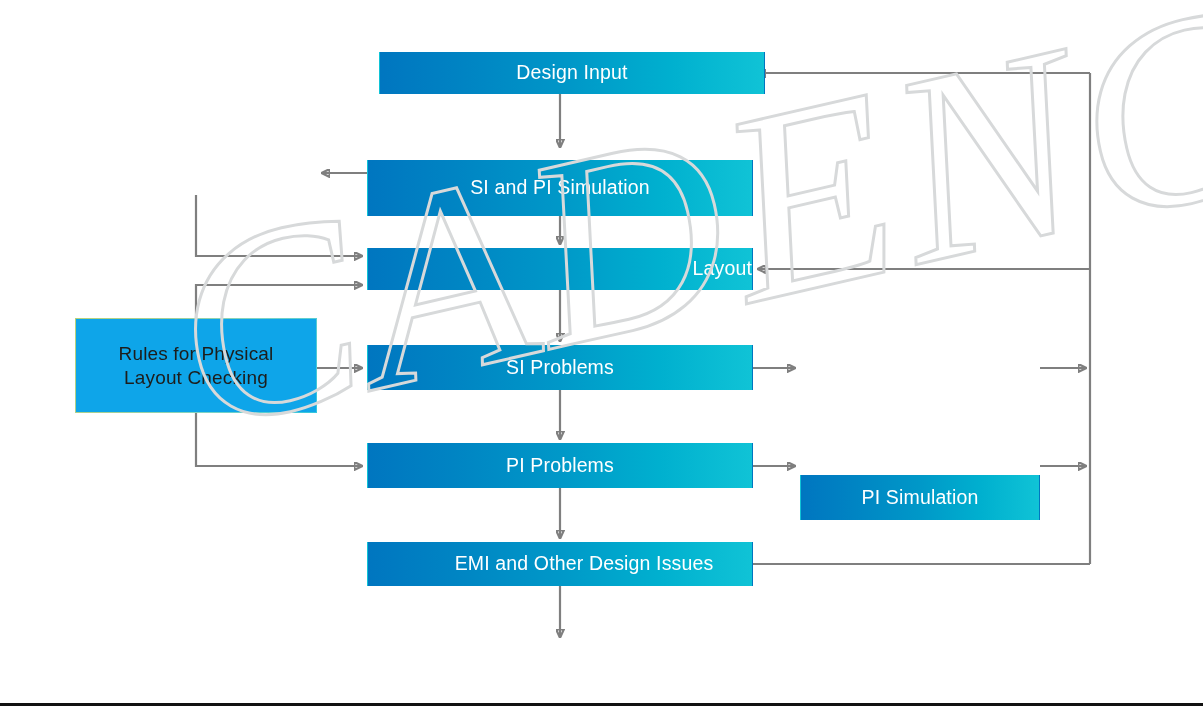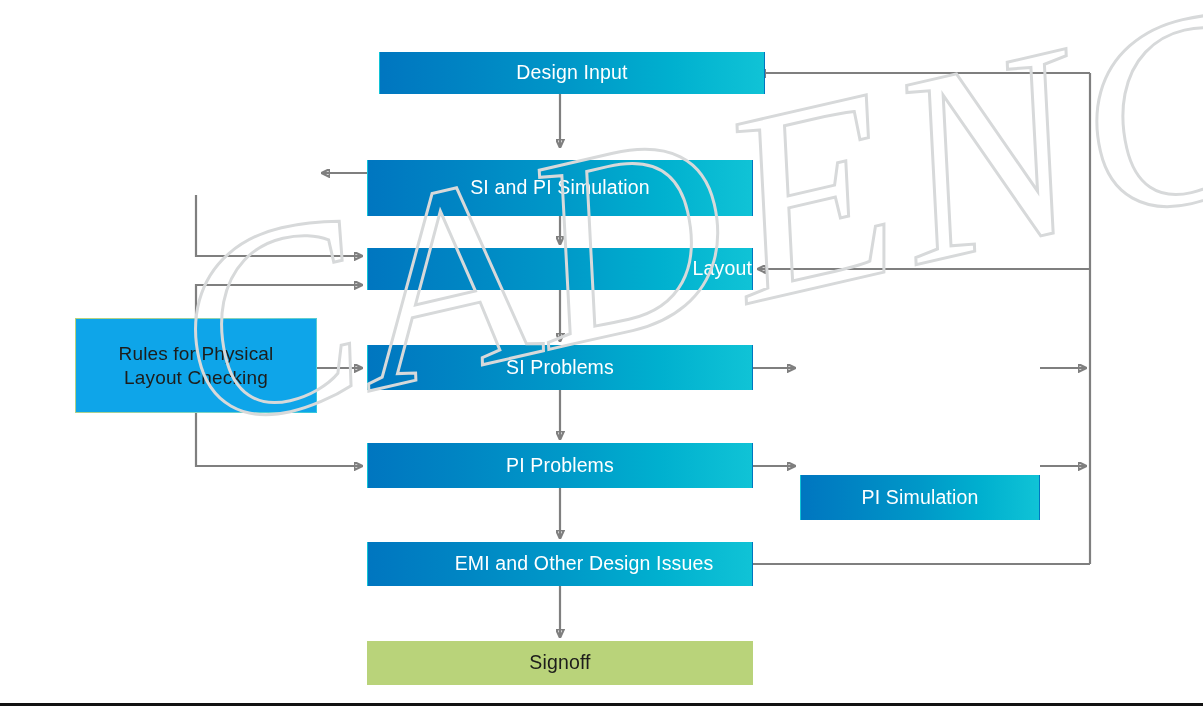--- a/index.html
+++ b/index.html
@@ -188,18 +188,15 @@
   </div>
 
   <div class="node grad" id="n-pi-simulation">
     <span>PI Simulation</span>
   </div>
 
   <div class="node grad" id="n-emi">
     <span>EMI and Other Design Issues</span>
   </div>
 
-  <div class="node signoff" id="n-signoff">
-    <span>Signoff</span>
-  </div>
 
   <div id="bottom-rule"></div>
 </div>
 
 </body></html>

